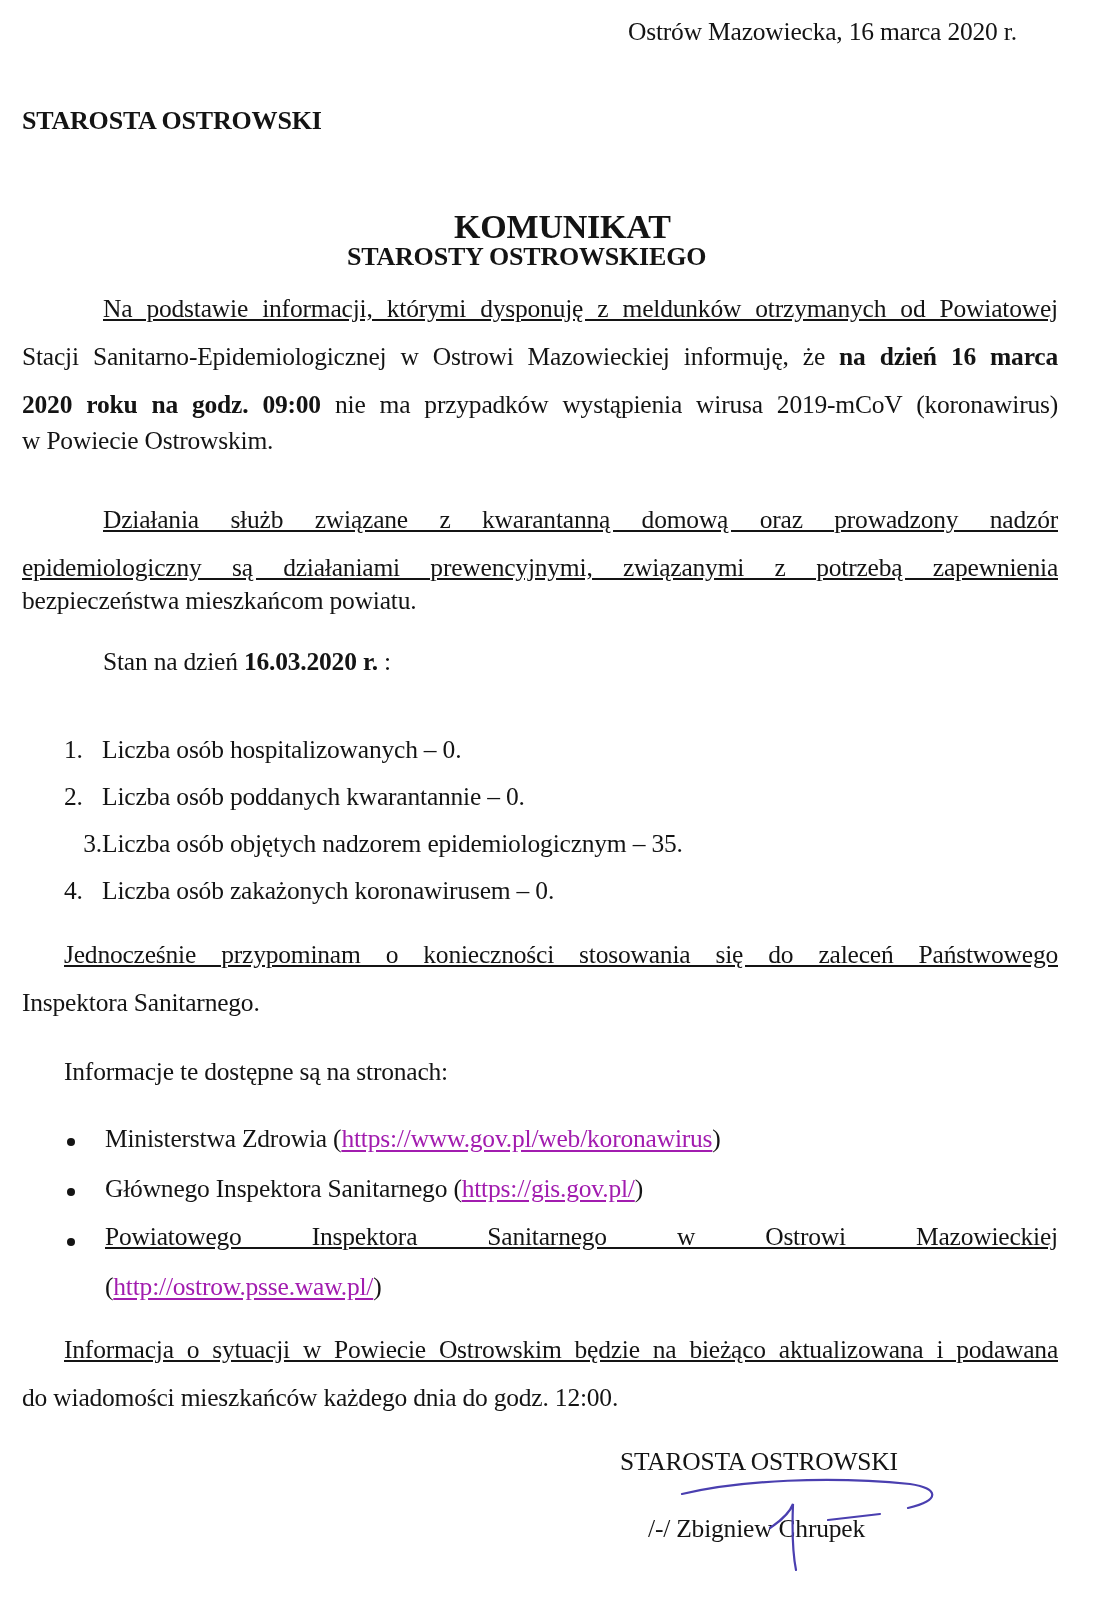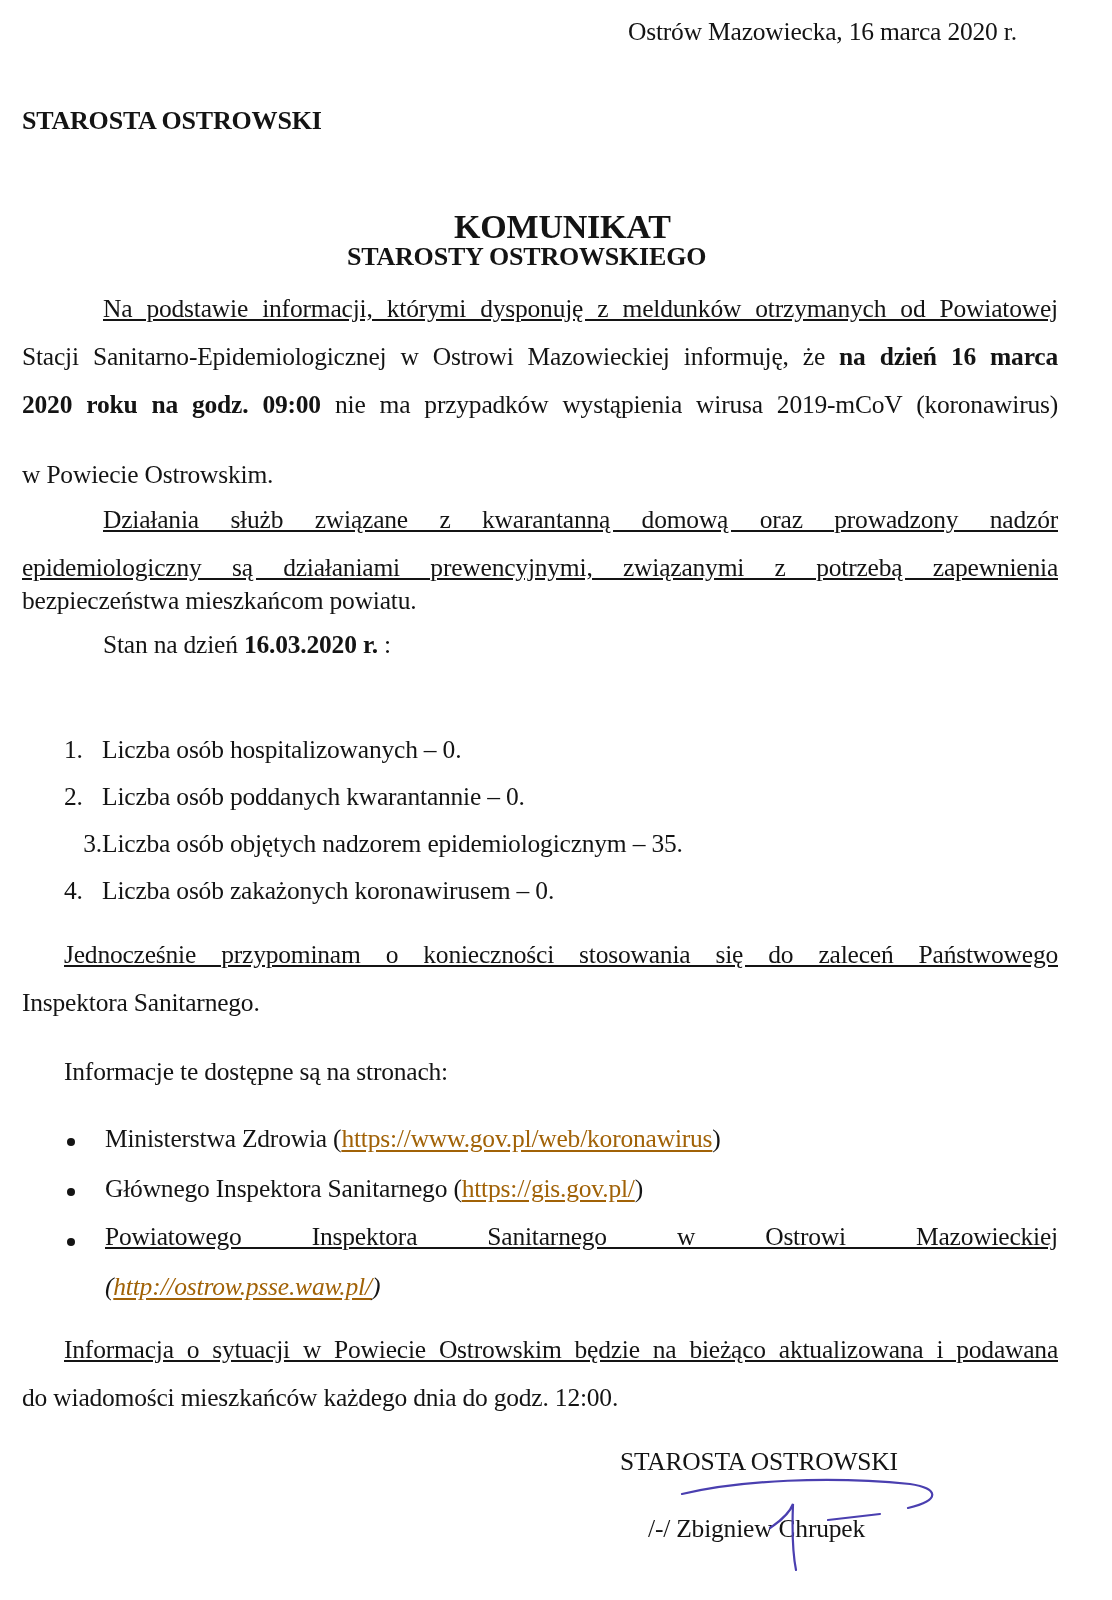--- a/index.html
+++ b/index.html
@@ -5,50 +5,50 @@
   html, body { margin: 0; padding: 0; background: #ffffff; }
   body {
     width: 1112px; height: 1600px; position: relative; overflow: hidden;
     font-family: "Liberation Serif", "DejaVu Serif", serif;
     color: #141414;
   }
   .abs { position: absolute; white-space: nowrap; }
   .txt { font-size: 25.5px; letter-spacing: -0.2px; }
   .bold { font-weight: bold; }
   .just { text-align: justify; text-align-last: justify; white-space: normal; text-decoration: underline; }
-  a.link { color: #a16207; text-decoration: underline; text-underline-offset: 3px; }
+  a.link { color: #a21caf; text-decoration: underline; text-underline-offset: 3px; }
   .bullet { position: absolute; width: 8px; height: 8px; border-radius: 50%; background: #141414; }
   .numlabel { display: inline-block; width: 38px; }
 </style>
 </head>
 <body>
 
 <div class="abs txt" style="left:628px; top:17px;text-align:center;">Ostrów Mazowiecka, 16 marca 2020 r.</div>
 <div class="abs txt bold" style="left:22px; top:106px; font-size:26px;">STAROSTA OSTROWSKI</div>
 <div class="abs txt bold" style="left:454px; top:208px; font-size:34px;">KOMUNIKAT</div>
 <div class="abs txt bold" style="left:347px; top:242px; font-size:26px;">STAROSTY OSTROWSKIEGO</div>
 
 <div>
   <div class="abs txt just" style="left:103px; top:294px; width:955px;">Na podstawie informacji, którymi dysponuję z meldunków otrzymanych od Powiatowej</div>
   <div class="abs txt" style="left:22px; top:342px; width:1036px; text-align:justify; text-align-last:justify; white-space:normal;">
     <span>Stacji Sanitarno-Epidemiologicznej w Ostrowi Mazowieckiej informuję, że </span><span class="bold">na dzień 16 marca</span>
   </div>
   <div class="abs txt" style="left:22px; top:390px; width:1036px; text-align:justify; text-align-last:justify; white-space:normal;">
     <span class="bold">2020 roku na godz. 09:00</span><span> nie ma przypadków wystąpienia wirusa 2019-mCoV (koronawirus)</span>
   </div>
-  <div class="abs txt" style="left:22px; top:460px;text-align:center;">w Powiecie Ostrowskim.</div>
+  <div class="abs txt" style="left:22px; top:426px;text-align:center;">w Powiecie Ostrowskim.</div>
 </div>
 
 <div>
   <div class="abs txt just" style="left:103px; top:505px; width:955px;">Działania służb związane z kwarantanną domową oraz prowadzony nadzór</div>
   <div class="abs txt just" style="left:22px; top:553px; width:1036px;">epidemiologiczny są działaniami prewencyjnymi, związanymi z potrzebą zapewnienia</div>
   <div class="abs txt" style="left:22px; top:586px;">bezpieczeństwa mieszkańcom powiatu.</div>
 </div>
 
-<div class="abs txt" style="left:103px; top:630px;">
+<div class="abs txt" style="left:103px; top:647px;">
   <span>Stan na dzień </span><span class="bold">16.03.2020 r.</span><span> :</span>
 </div>
 
 <div>
   <div class="abs txt" style="left:64px; top:735px;">
     <span class="numlabel">1.</span><span>Liczba osób hospitalizowanych – 0.</span>
   </div>
   <div class="abs txt" style="left:64px; top:782px;">
     <span class="numlabel">2.</span><span>Liczba osób poddanych kwarantannie – 0.</span>
   </div>
@@ -73,21 +73,21 @@
     <span>Ministerstwa Zdrowia (</span><a class="link">https://www.gov.pl/web/koronawirus</a><span>)</span>
   </div>
 
   <span class="bullet" style="left:67px; top:1188px;"></span>
   <div class="abs txt" style="left:105px; top:1174px;">
     <span>Głównego Inspektora Sanitarnego (</span><a class="link">https://gis.gov.pl/</a><span>)</span>
   </div>
 
   <span class="bullet" style="left:67px; top:1238px;"></span>
   <div class="abs txt just" style="left:105px; top:1222px; width:953px;">Powiatowego Inspektora Sanitarnego w Ostrowi Mazowieckiej</div>
-  <div class="abs txt" style="left:105px; top:1272px;font-style:italic;">
+  <div class="abs txt" style="left:105px; top:1272px;">
     <span>(</span><a class="link">http://ostrow.psse.waw.pl/</a><span>)</span>
   </div>
 </div>
 
 <div>
   <div class="abs txt just" style="left:64px; top:1335px; width:994px;">Informacja o sytuacji w Powiecie Ostrowskim będzie na bieżąco aktualizowana i podawana</div>
   <div class="abs txt" style="left:22px; top:1383px;">do wiadomości mieszkańców każdego dnia do godz. 12:00.</div>
 </div>
 
 <div class="abs txt" style="left:620px; top:1447px;">STAROSTA OSTROWSKI</div>

